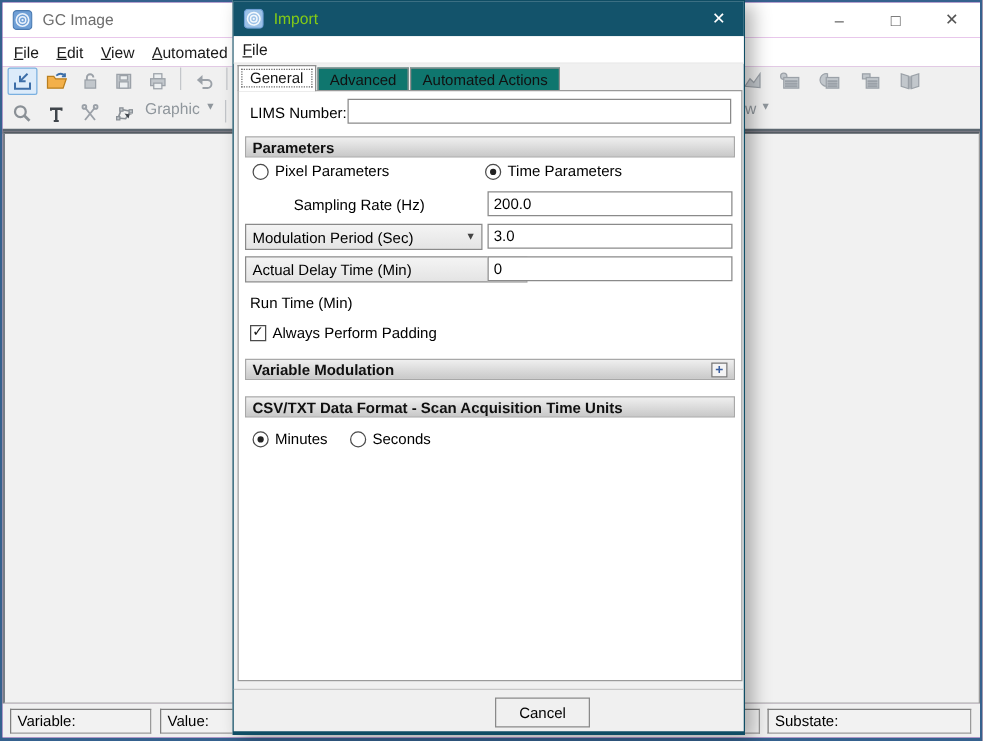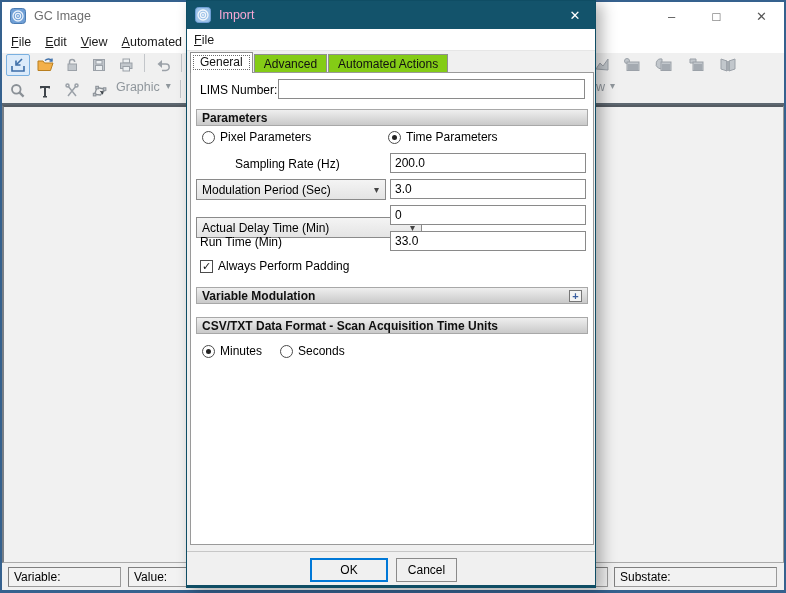--- a/index.html
+++ b/index.html
@@ -28,25 +28,25 @@
   .canvas{position:absolute;left:0;top:103px;right:0;height:458px;background:#f1f1f1;
           border-top:2px solid #555c63;border-left:2px solid #777e86;border-right:1px solid #999;border-bottom:1px solid #aaa;}
   .statusbar{position:absolute;left:0;right:0;top:561px;height:27px;background:#f0f0f0;}
   .status-box{position:absolute;top:4px;height:20px;background:#f2f2f2;border:1px solid #9a9a9a;
               border-top-color:#7f7f7f;border-left-color:#7f7f7f;padding:2px 5px;font-size:12px;color:#000;}
 
   
   .dialog{position:absolute;left:186px;top:0px;width:410px;height:588px;background:#f0f0f0;
           border:1px solid #0f4d64;border-bottom-width:3px;z-index:10;box-shadow:6px 4px 14px rgba(0,0,0,.30);}
   .dlg-titlebar{position:absolute;left:0;top:0;right:0;height:28px;background:#13536b;display:flex;align-items:center;}
-  .dlg-title{margin-left:8px;color:#f9a8d4;font-size:12.5px;}
+  .dlg-title{margin-left:8px;color:#84cc16;font-size:12.5px;}
   .dlg-close{position:absolute;right:0;top:0;width:40px;height:28px;display:flex;align-items:center;justify-content:center;color:#fff;font-size:13px;}
   .dlg-menubar{position:absolute;left:0;top:28px;right:0;height:22px;background:#fff;border-bottom:1px solid #e6e6e6;display:flex;align-items:center;}
   .dlg-tabs{position:absolute;left:3px;top:51px;right:3px;height:21px;display:flex;align-items:flex-end;}
-  .tab{height:19px;padding:2px 9px 0 9px;border:1px solid #8f8f8f;border-bottom:none;background:#84cc16;
+  .tab{height:19px;padding:2px 9px 0 9px;border:1px solid #8f8f8f;border-bottom:none;background:#0f766e;
        font-size:12px;margin-right:1px;color:#111;}
   .tab.selected{height:21px;background:#fff;outline:1px dotted #6b6b6b;outline-offset:-4px;position:relative;z-index:2;}
   .dlg-panel{position:absolute;left:3px;top:71px;width:404px;height:473px;background:#fff;border:1px solid #9a9a9a;z-index:1;}
   .lbl{position:absolute;font-size:12px;color:#000;white-space:nowrap;}
   .tfield{position:absolute;height:20px;background:#fff;border:1px solid #8a8a8a;font-size:12px;padding:1px 4px;color:#000;}
   .sec-header{position:absolute;left:5px;width:392px;height:17px;background:linear-gradient(#efefef,#c9c9c9);
               border:1px solid #a8a8a8;font-weight:bold;font-size:12px;padding:1px 0 0 5px;color:#101010;}
   .radio{position:absolute;display:flex;align-items:center;gap:5px;font-size:12px;}
   .rb{width:13px;height:13px;border:1px solid #4b4b4b;border-radius:50%;background:#fff;position:relative;flex:0 0 auto;}
   .rb.on::after{content:"";position:absolute;left:3px;top:3px;width:5px;height:5px;border-radius:50%;background:#222;}
@@ -55,21 +55,21 @@
   .combo .chev{position:absolute;right:6px;color:#444;font-size:10px;}
   .checkline{position:absolute;display:flex;align-items:center;gap:5px;font-size:12px;}
   .cb{width:13px;height:13px;border:1px solid #4b4b4b;background:#fff;display:flex;align-items:center;justify-content:center;
       font-size:11px;line-height:11px;color:#111;flex:0 0 auto;}
   .plusbox{position:absolute;right:5px;top:2px;width:13px;height:12px;background:#f4f4f4;border:1px solid #777;
            display:flex;align-items:center;justify-content:center;color:#3b5fa0;font-size:11px;line-height:10px;font-weight:bold;}
   .btn-sep{position:absolute;left:0;right:0;top:550px;height:0;border-top:1px solid #c7c7c7;}
   .btn{position:absolute;top:557px;height:24px;background:#f0f0f0;border:1px solid #8a8a8a;
        font-size:12px;display:flex;align-items:center;justify-content:center;}
   .btn.ok{left:123px;width:78px;border:2px solid #0078d7;}
-  .btn.cancel{left:209px;width:61px;}
+  .btn.cancel{left:209px;width:76px;}
 
   svg{display:block;}
   .g-stroke{stroke:#9ba1a8;fill:none;stroke-width:1.5;}
   .g-fill{fill:#c2c7cc;stroke:#9ba1a8;stroke-width:1;}
 </style>
 </head>
 <body>
 
 <div id="screen">
 
@@ -297,28 +297,27 @@
 
       <span class="lbl" style="left:9px;top:84px;margin-left:35px;">Sampling Rate (Hz)</span>
       <input class="tfield" style="left: 199px; top: 80px; width: 196px;" value="200.0">
 
       <div class="combo" style="left:5px;top:106px;width:190px;">
         <span>Modulation Period (Sec)</span>
         <span class="chev">▾</span>
       </div>
       <input class="tfield" style="left: 199px; top: 106px; width: 196px;" value="3.0">
 
-      <div class="combo" style="left:5px;top:144px;width:226px;">
+      <div class="combo" style="left:5px;top:132px;width:226px;">
         <span>Actual Delay Time (Min)</span>
         <span class="chev">▾</span>
       </div>
       <input class="tfield" style="left: 199px; top: 132px; width: 196px;" value="0">
 
       <span class="lbl" style="left:9px;top:162px;">Run Time (Min)</span>
-      <input class="tfield" style="left: 199px; top: 158px; width: 196px;" value="33.0">
 
       <div class="checkline" style="left:9px;top:186px;">
         <span class="cb">
             <span>✓</span>
           </span>
         <span>Always Perform Padding</span>
       </div>
 
       <div class="sec-header" style="top:214px;">
         <span>Variable Modulation</span>
@@ -333,17 +332,16 @@
         <span class="rb on"></span>
         <span>Minutes</span>
       </div>
       <div class="radio" style="left:89px;top:271px;">
         <span class="rb"></span>
         <span>Seconds</span>
       </div>
     </div>
 
     <div class="btn-sep"></div>
-    <div class="btn ok">OK</div>
     <div class="btn cancel">Cancel</div>
   </div>
 
 </div>
 
 </body></html>

